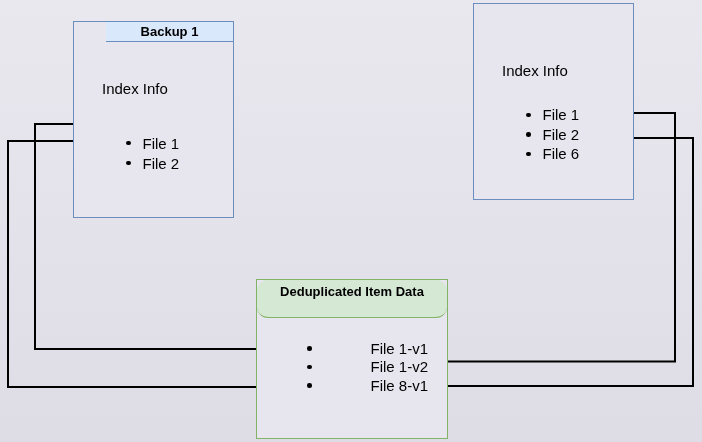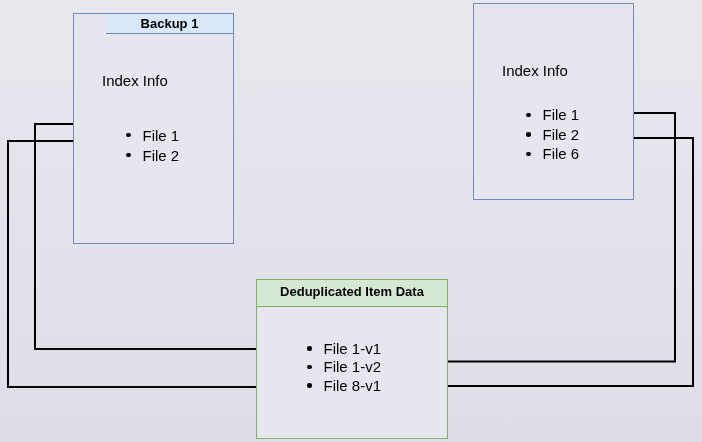--- a/index.html
+++ b/index.html
@@ -32,41 +32,42 @@
     text-align:center;
     font-weight:bold;
     font-size:13px;
   }
   .blue .box-header{
     height:20px;line-height:19px;
     background:#dae8fc;
     border-bottom:1.4px solid #6c8ebf;
   }
   .green .box-header{
-    height:27px;line-height:23px;
+    height:38px;line-height:23px;
     background:#d5e8d4;
     border-bottom:1.4px solid #82b366;
+    border-radius:11px;
   }
   .index-label{
     position:absolute;
     left:28px;top:59px;
     font-size:15px;
     line-height:16px;
     white-space:nowrap;
   }
   .list{position:absolute;}
   .li{
     display:flex;
     align-items:center;
     font-size:15px;
     white-space:nowrap;
   }
   .backup1-list .li{height:20px;}
   .backup2-list .li{height:19.5px;}
-  .dedup-list .li{height:18.5px;}
+  .dedup-list .li{height:18.5px;gap:47px;}
   .dot{
     flex:0 0 auto;
     width:4.5px;height:4.5px;
     border-radius:50%;
     background:#000;
     margin-right:12px;
   }
 </style>
 </head>
 <body>
@@ -85,21 +86,21 @@
     <g>
       <polyline points="592,113 675,113 675,361.5 402,361.5"></polyline>
       <polygon points="391.5,361.5 402,357.2 402,365.8"></polygon>
     </g>
     <g>
       <polyline points="592,138 693,138 693,386 400,386"></polyline>
       <polygon points="389.5,386 400,381.7 400,390.3"></polygon>
     </g>
   </svg>
 
-  <div class="box blue" style="left:73px;top:13px;width:161px;height:231px;padding-left:32px;">
+  <div class="box blue" style="left:73px;top:21px;width:161px;height:197px;padding-left:32px;">
     <div class="box-header">Backup 1</div>
     <div class="index-label">Index Info</div>
     <div class="list backup1-list" style="left:52px;top:111px;">
       <div class="li">
         <span class="dot"></span>
         <span>File 1</span>
       </div>
       <div class="li">
         <span class="dot"></span>
         <span>File 2</span>

